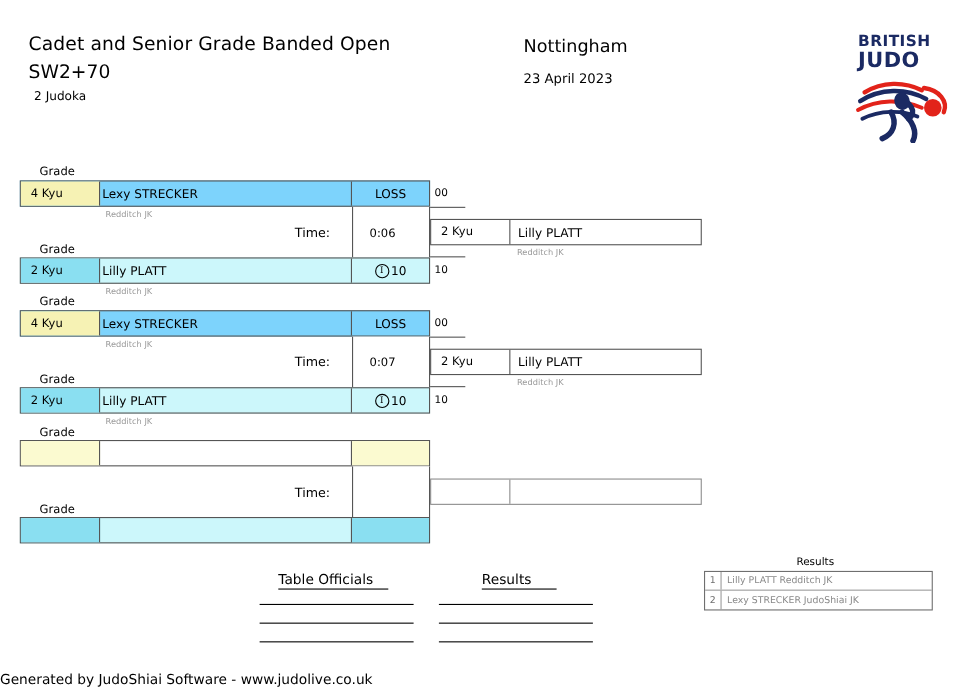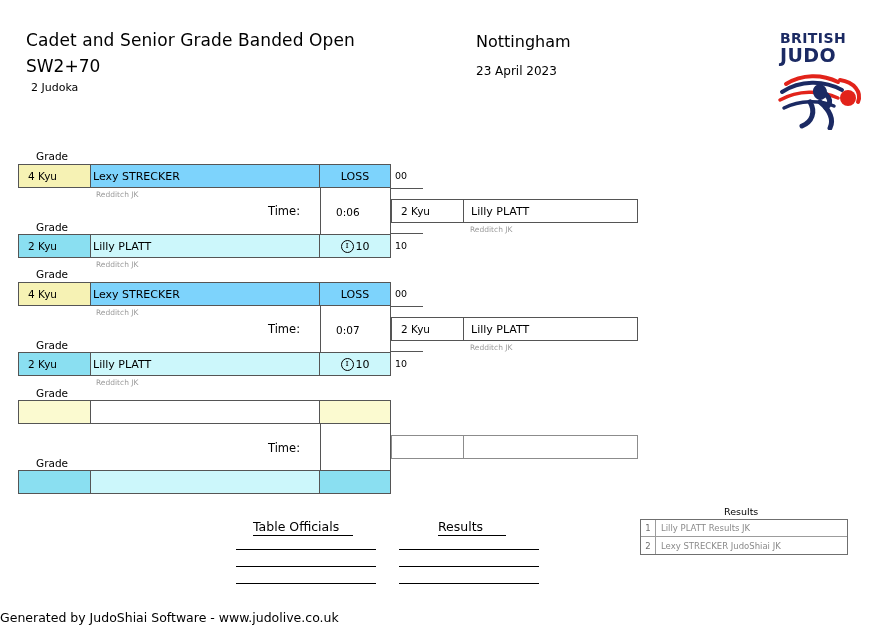--- a/index.html
+++ b/index.html
@@ -413,21 +413,21 @@
 
 <div class="officials-head" style="left:438px;top:519px;width:68px">Results</div>
 <div class="sig-line" style="left:399px;top:549px;width:140px"></div>
 <div class="sig-line" style="left:399px;top:566px;width:140px"></div>
 <div class="sig-line" style="left:399px;top:583px;width:140px"></div>
 
 <div class="results-title" style="left:724px;top:506px">Results</div>
 <div class="results-box" style="left:640px;top:519px;width:208px">
   <div class="results-row">
     <div class="results-rank">1</div>
-    <div class="results-name">Lilly PLATT Results JK</div>
+    <div class="results-name">Lilly PLATT Redditch JK</div>
   </div>
   <div class="results-row">
     <div class="results-rank">2</div>
     <div class="results-name">Lexy STRECKER JudoShiai JK</div>
   </div>
 </div>
 
 <div class="footer">Generated by JudoShiai Software - www.judolive.co.uk</div>
 
 </body></html>

